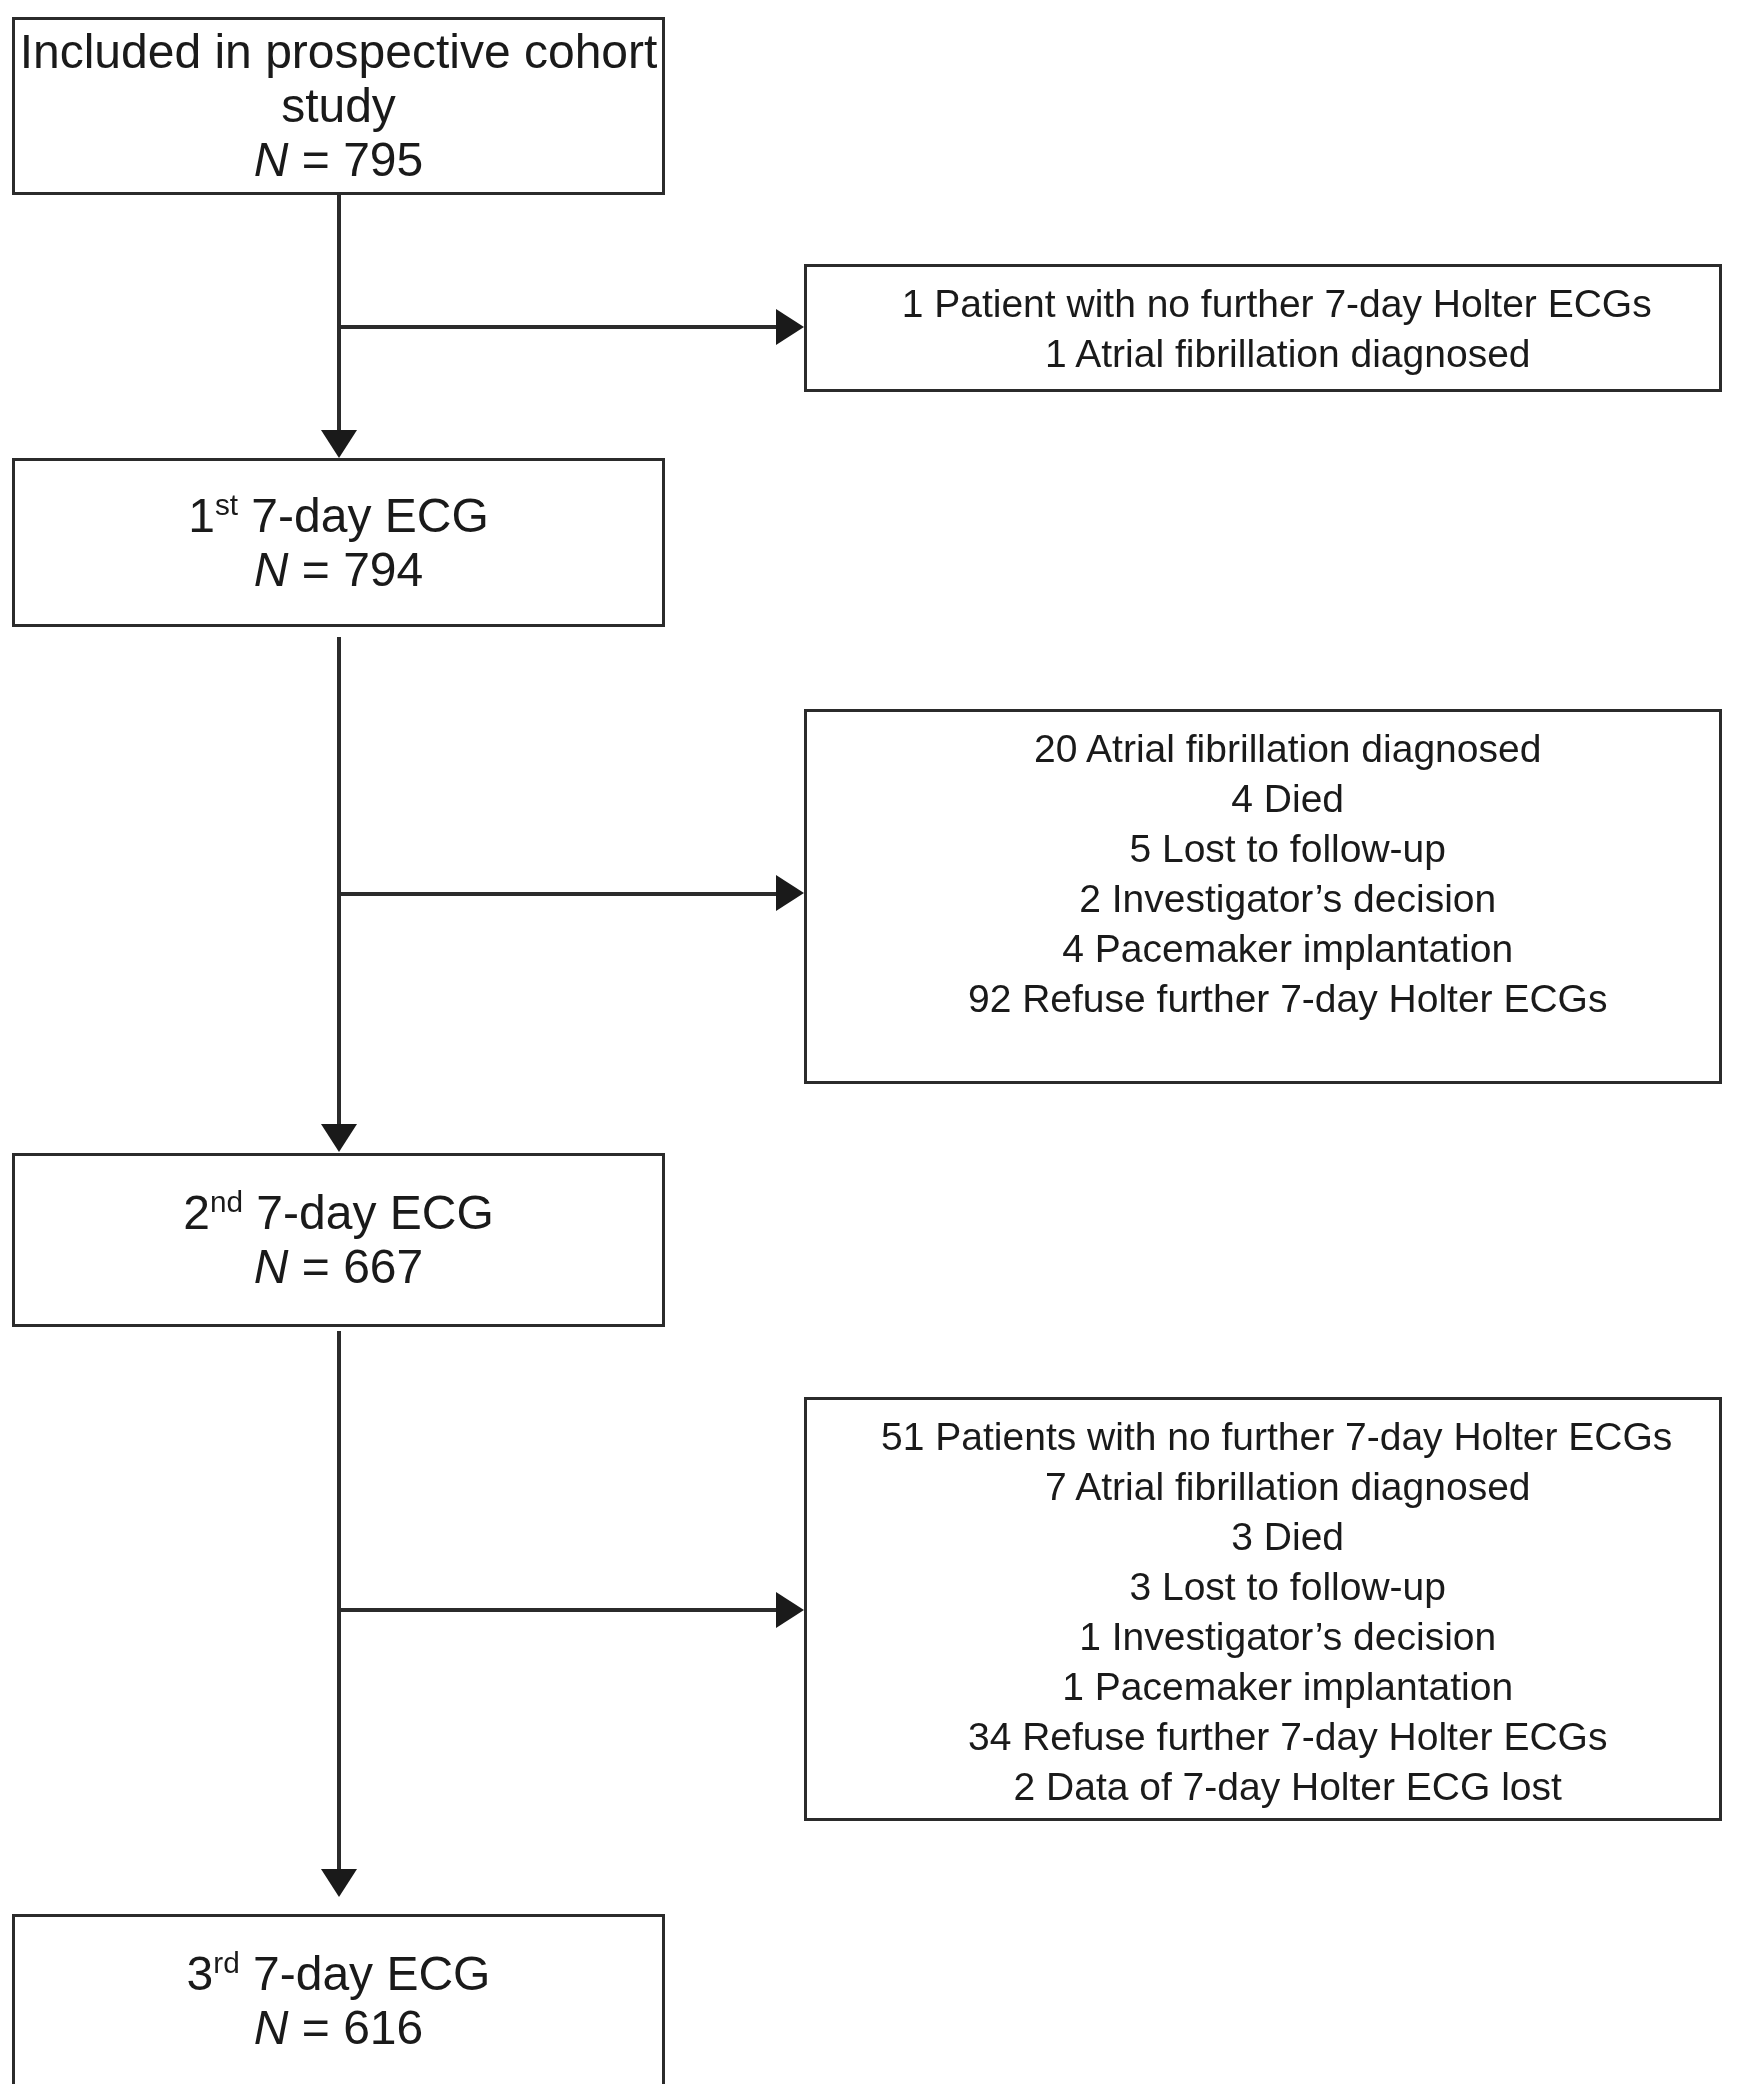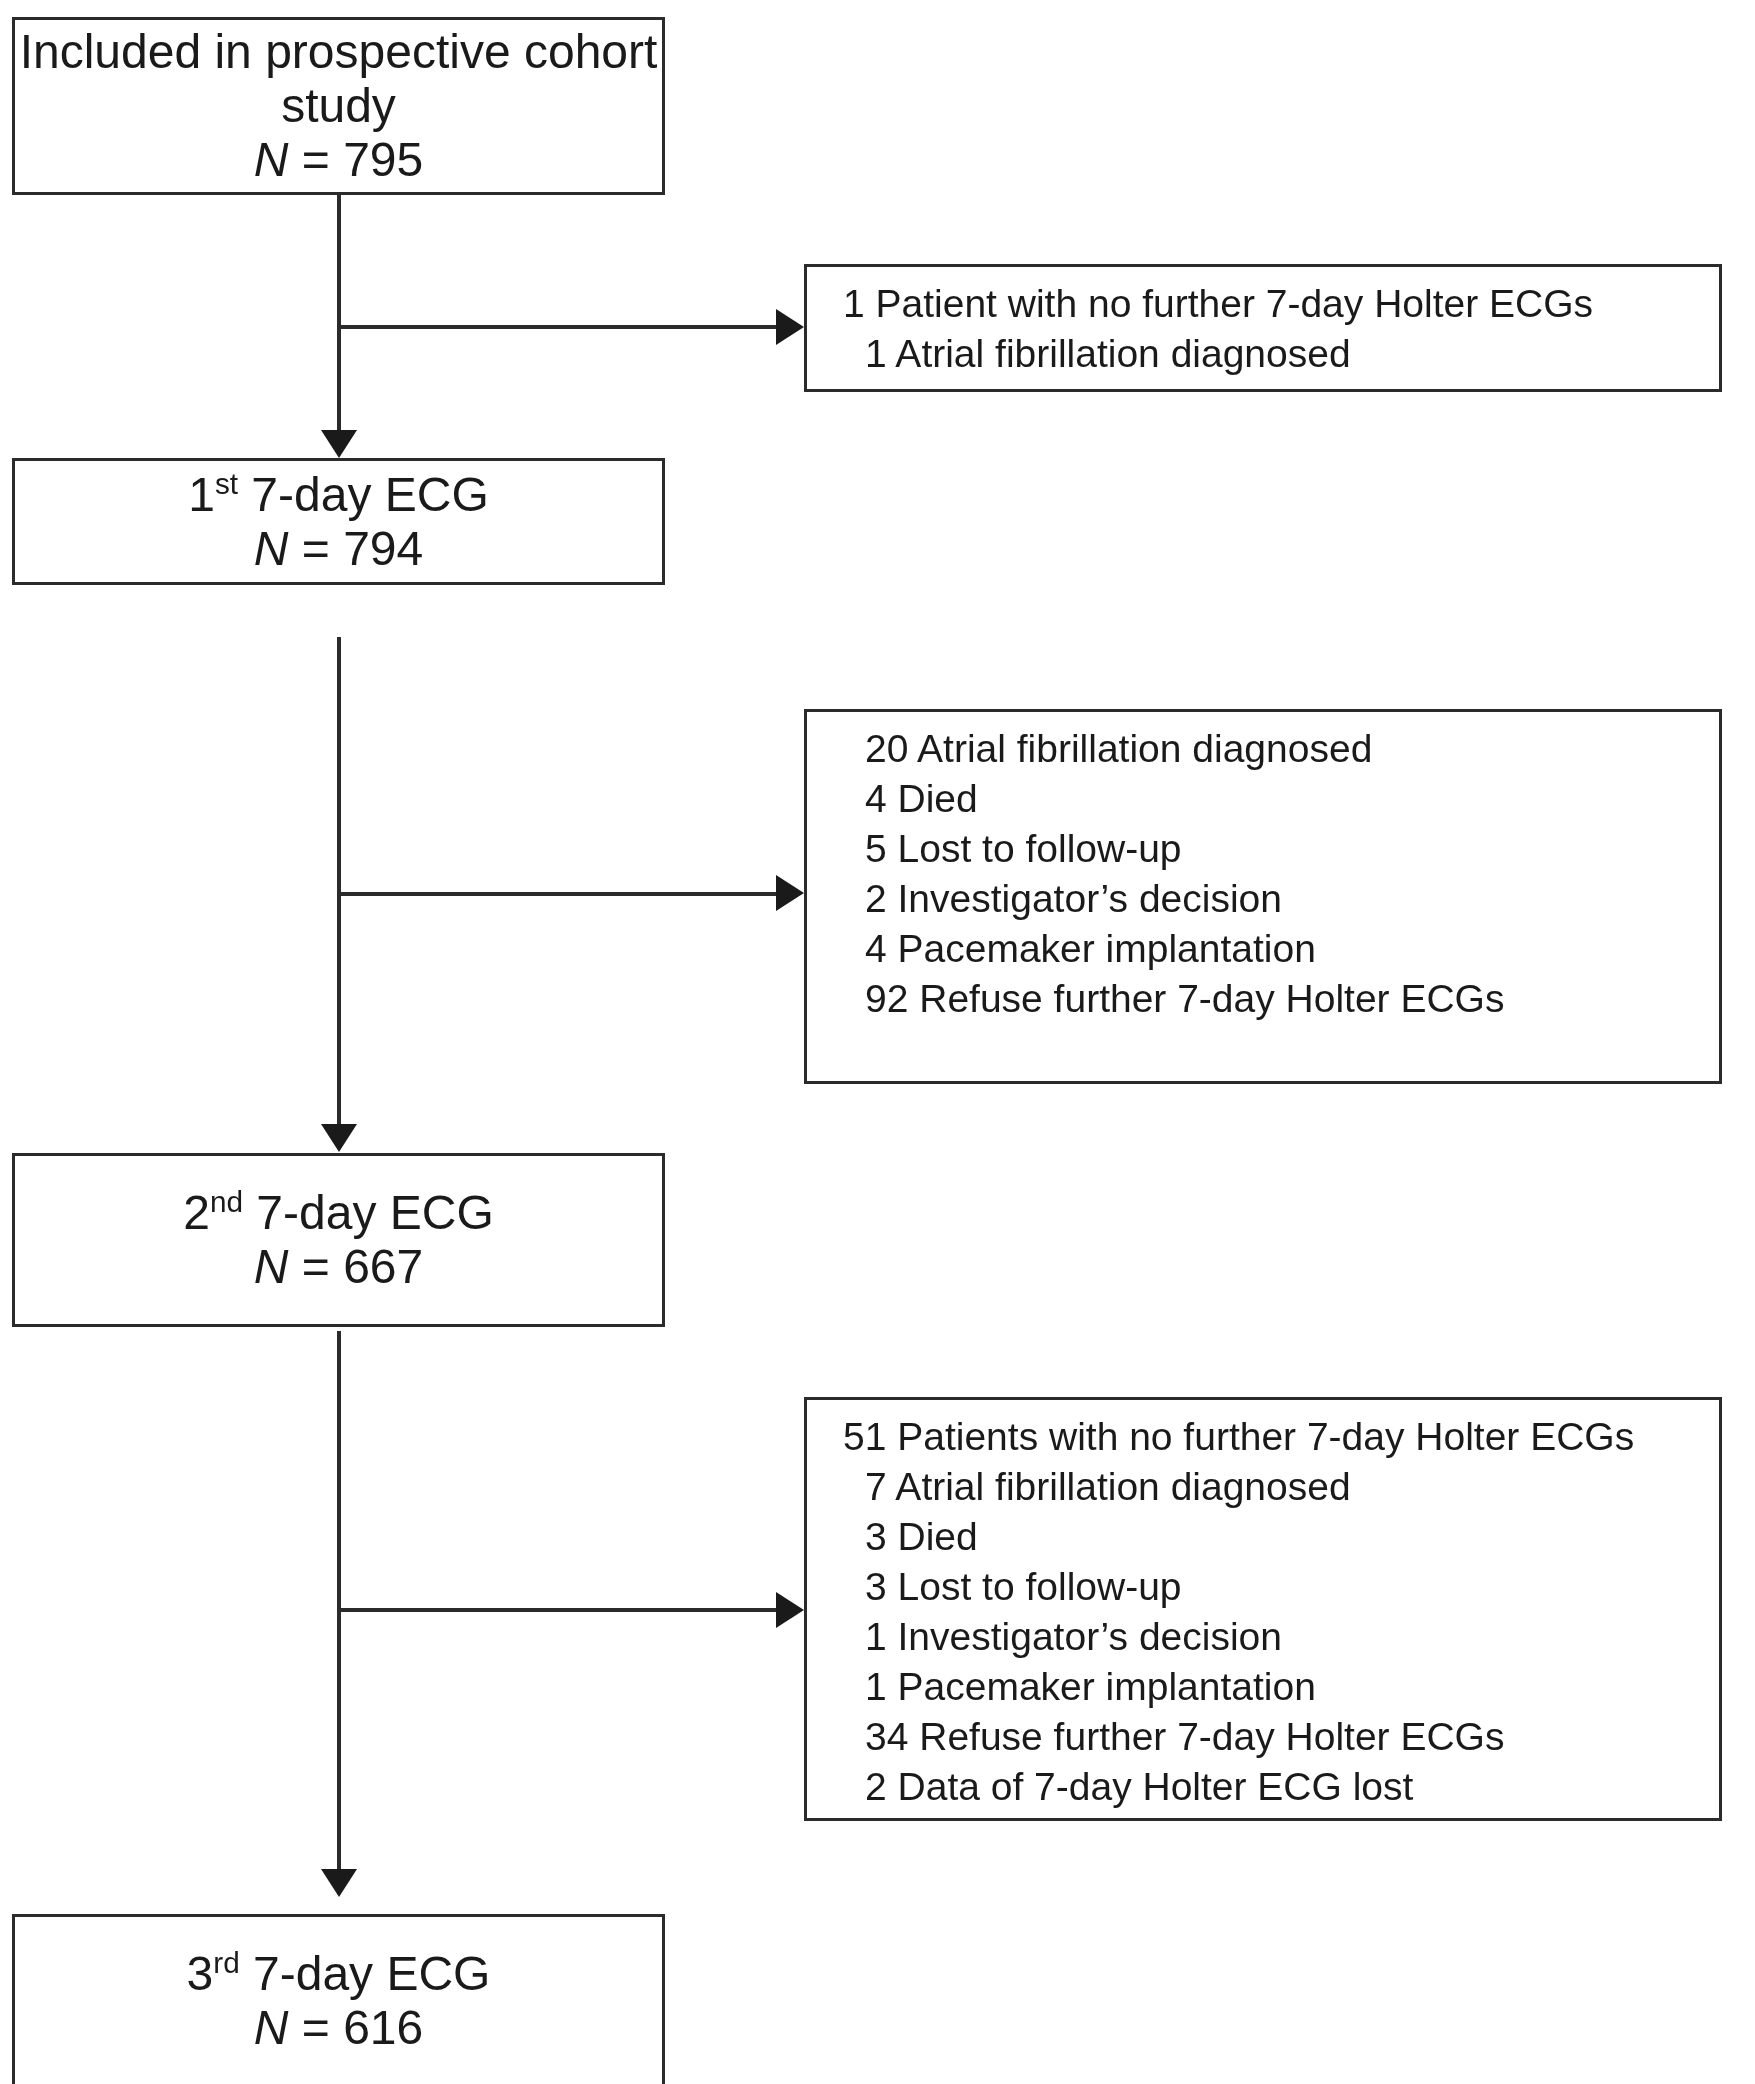--- a/index.html
+++ b/index.html
@@ -26,21 +26,21 @@
     box-sizing: border-box;
     display: flex;
     flex-direction: column;
     justify-content: center;
     align-items: center;
     text-align: center;
     font-size: 48px;
     line-height: 54px;
   }
   #box-included { top: 17.3px;   height: 178px; }
-  #box-ecg1     { top: 458px;  height: 127px; }
+  #box-ecg1     { top: 458px;  height: 169px; }
   #box-ecg2     { top: 1153px; height: 174px; }
   #box-ecg3     { top: 1914px; height: 173px; }
 
   .mbox sup {
     font-size: 62%;
     line-height: 0;
     vertical-align: super;
   }
   .mbox .nline i {
     font-style: italic;
@@ -50,20 +50,21 @@
   .sbox {
     position: absolute;
     left: 804px;
     width: 918px;
     border: 3.5px solid #2b2b2b;
     background: #ffffff;
     box-sizing: border-box;
     font-size: 39px;
     line-height: 50px;
     padding: 12px 8.6px 8.6px 36px;
+    text-align: center;
   }
   #sidebox-1 { top: 264px;  height: 128px; }
   #sidebox-2 { top: 709px;  height: 375px; }
   #sidebox-3 { top: 1397px; height: 424px; }
 
   .sbox .item { margin-left: 22px; }
 
   
   .vline {
     position: absolute;

